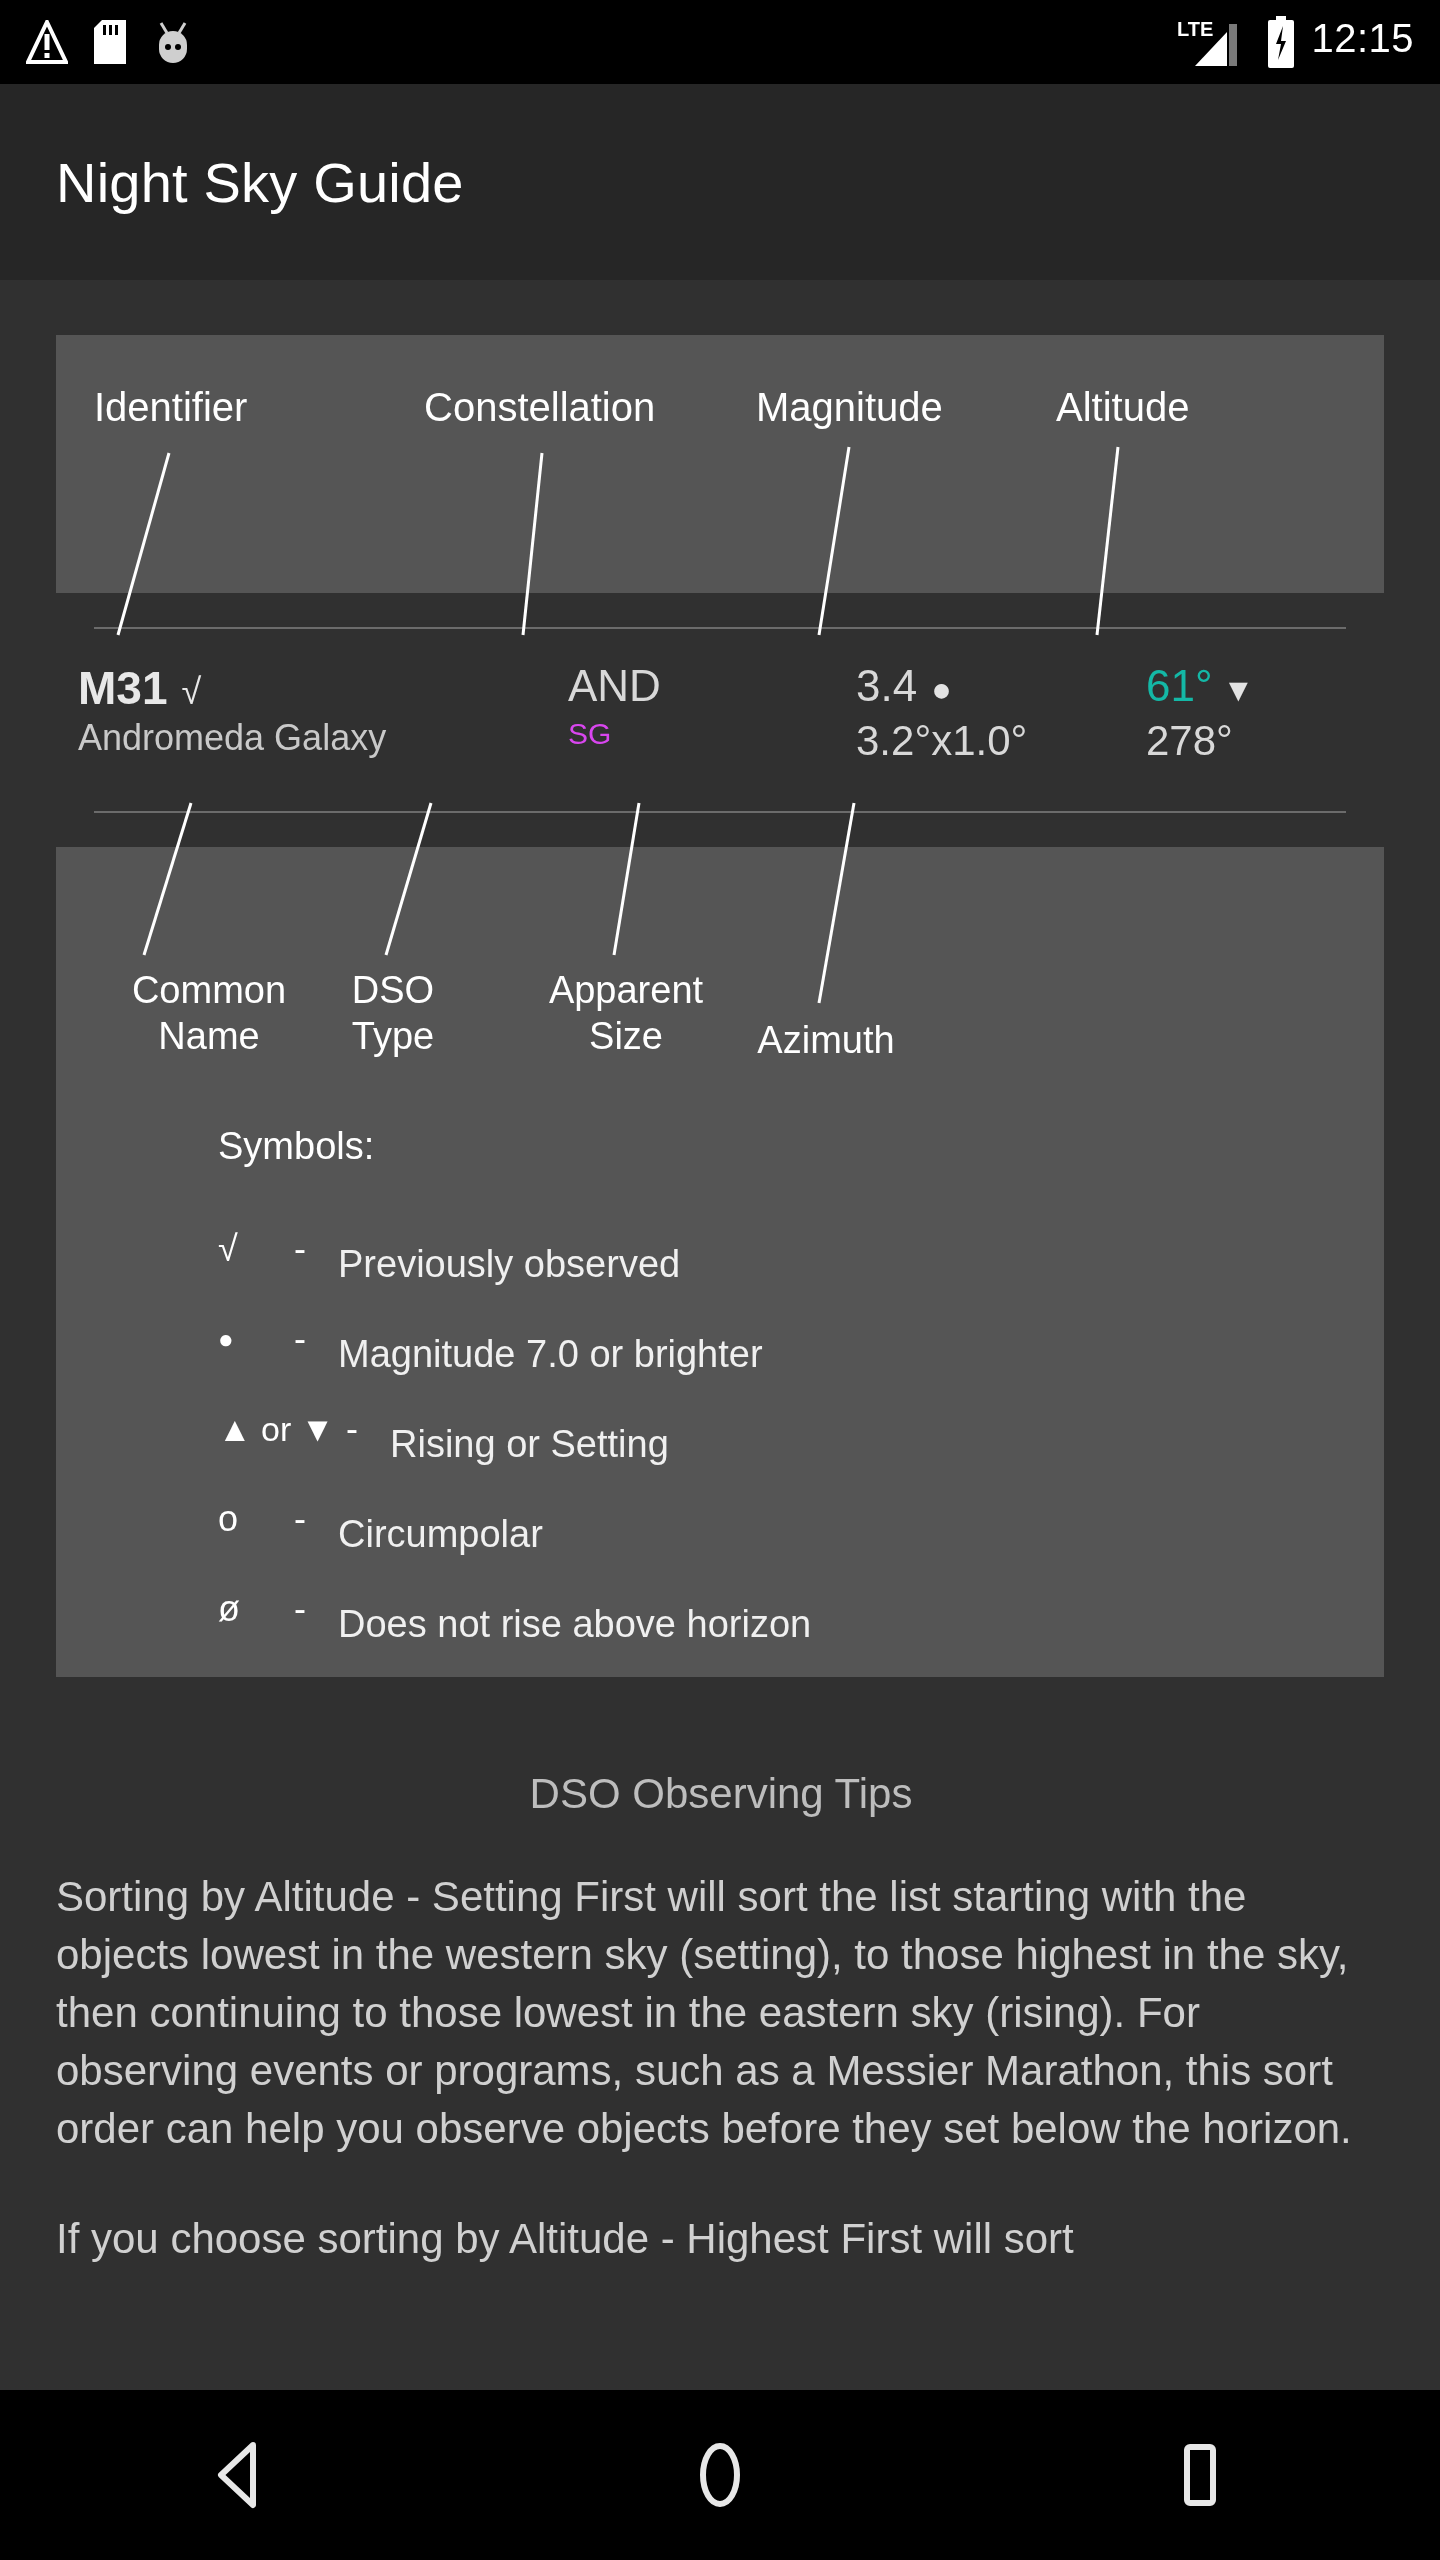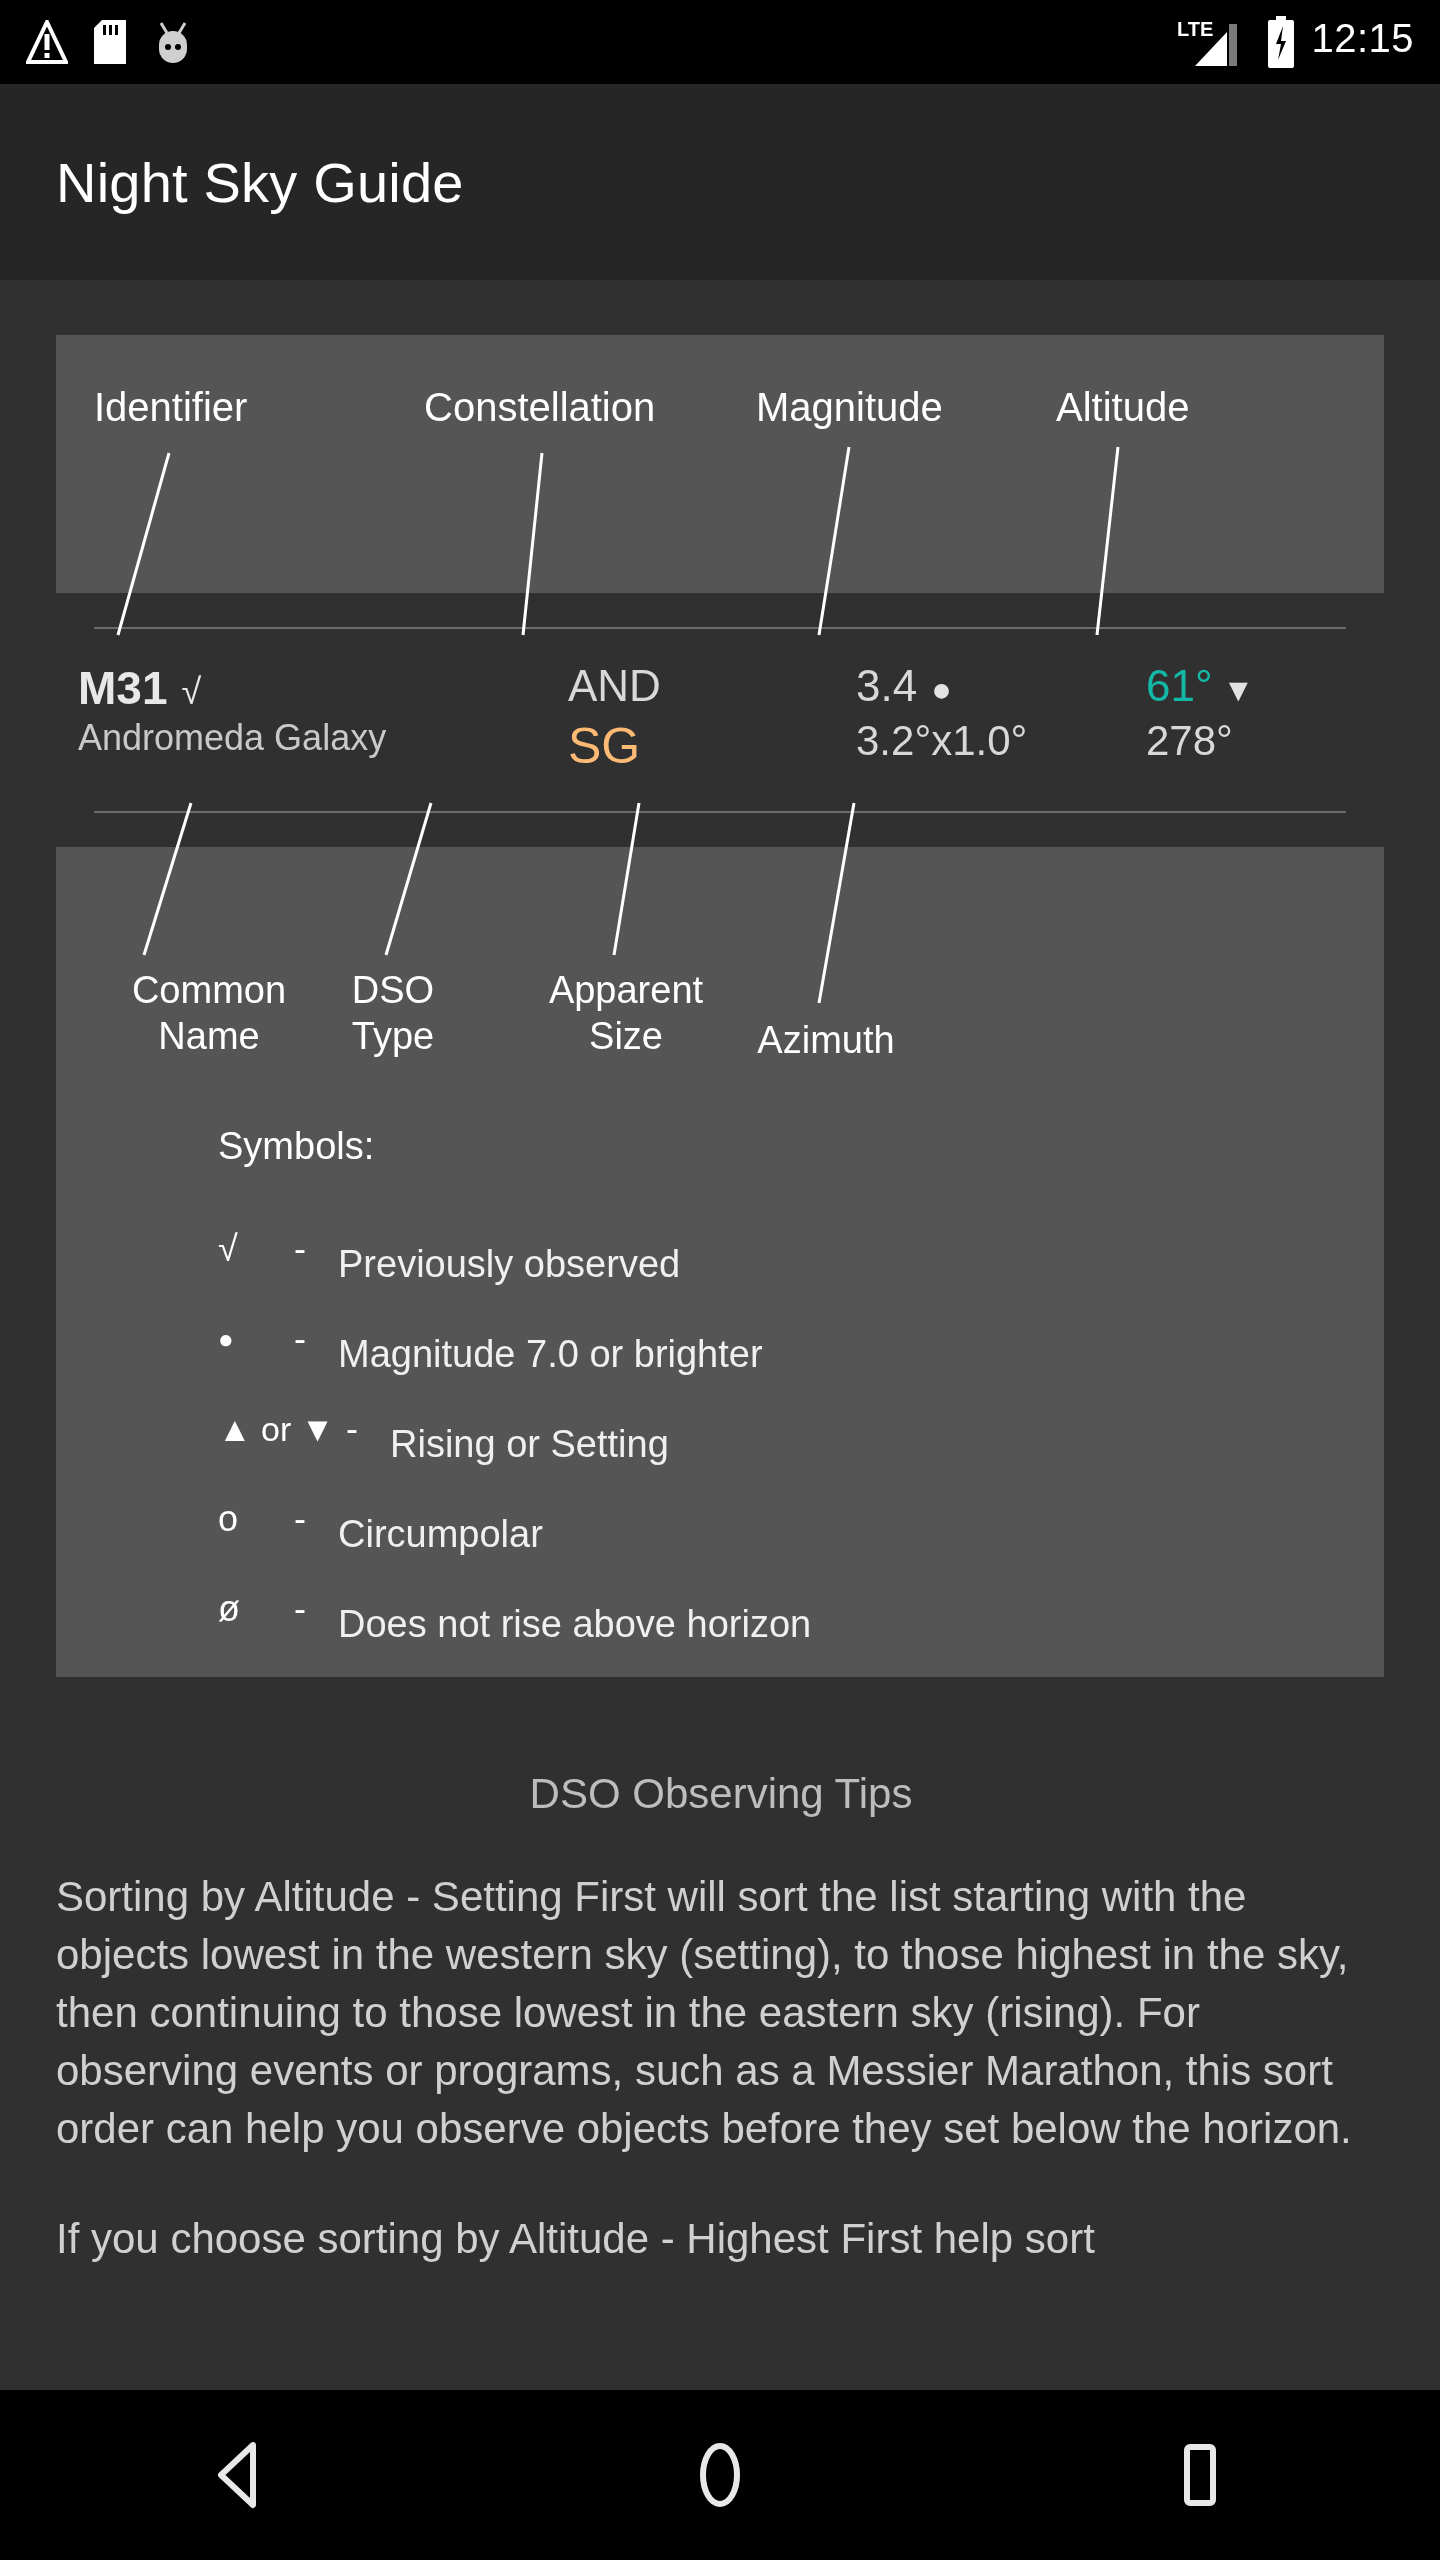--- a/index.html
+++ b/index.html
@@ -65,21 +65,21 @@
   .cell{ position:absolute; color:#e3e3e3; white-space:nowrap; }
   .c-ident   { left:22px; }
   .c-const   { left:512px; }
   .c-mag     { left:800px; }
   .c-alt     { left:1090px; }
 
   #ident-primary{ font-size:46px; font-weight:700; color:#e8e8e8; }
   #ident-check{ font-size:36px; font-weight:400; margin-left:14px; color:#e8e8e8; }
   #ident-secondary{ font-size:36px; color:#c9c9c9; }
   #const-primary{ font-size:44px; color:#d8d8d8; }
-  #const-secondary{ font-size:50px; color:#fdba74; }
+  #const-secondary{ font-size:30px; color:#d946ef; }
   #mag-primary{ font-size:44px; color:#d8d8d8; }
   #mag-dot{ font-size:34px; margin-left:14px; }
   #mag-secondary{ font-size:42px; color:#d8d8d8; }
   #alt-primary{ font-size:44px; color:#14b8a6; }
   #alt-arrow{ font-size:32px; margin-left:10px; }
   #alt-secondary{ font-size:42px; color:#d8d8d8; }
 
   
   .hdr-label{
     position:absolute; color:#ffffff; font-size:40px; white-space:nowrap;
@@ -267,21 +267,21 @@
         <span class="sym-glyph">ø</span>
         <span class="sym-dash">-</span>
         <span class="sym-text">Does not rise above horizon</span>
       </div>
     </div>
   </div>
 
   <div id="tips">
     <div id="tips-heading">DSO Observing Tips</div>
     <div class="tips-para" id="tips-para1">Sorting by Altitude - Setting First will sort the list starting with the objects lowest in the western sky (setting), to those highest in the sky, then continuing to those lowest in the eastern sky (rising). For observing events or programs, such as a Messier Marathon, this sort order can help you observe objects before they set below the horizon.</div>
-    <div class="tips-para" id="tips-para2">If you choose sorting by Altitude - Highest First help sort</div>
+    <div class="tips-para" id="tips-para2">If you choose sorting by Altitude - Highest First will sort</div>
   </div>
 
 </div>
 
 <div id="nav-bar">
   <div class="nav-btn">
     <svg width="62" height="68" viewBox="0 0 62 68">
       <path d="M44 4 L12 34 L44 64 Z" fill="none" stroke="#e8e8e8" stroke-width="6" stroke-linejoin="round"></path>
     </svg>
   </div>

